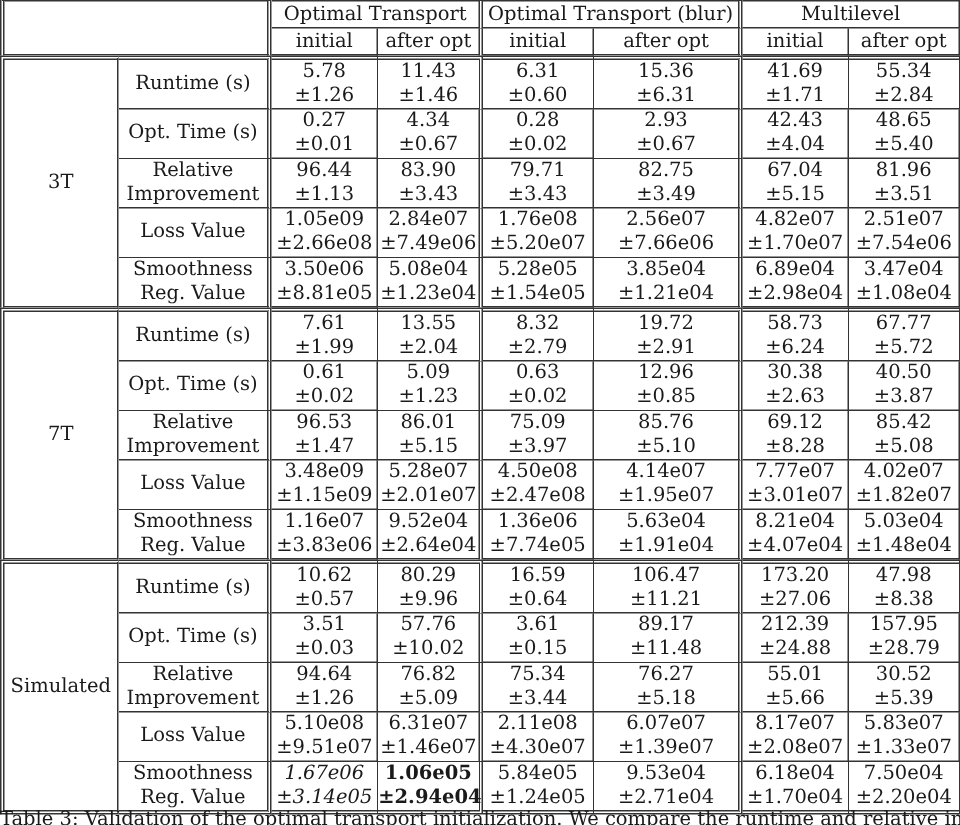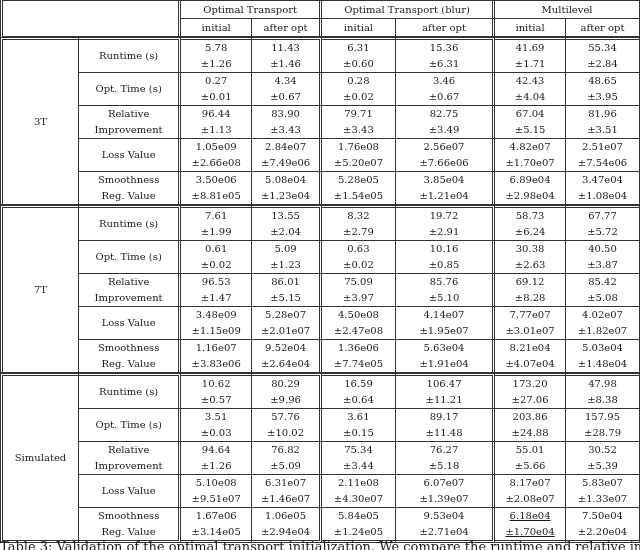--- a/index.html
+++ b/index.html
@@ -1,19 +1,19 @@
 <!DOCTYPE html>
 <html><head>
 <meta charset="utf-8">
 <style>
   html, body { margin: 0; padding: 0; background: #ffffff; }
   body { width: 640px; height: 550px; overflow: hidden; position: relative;
          font-family: "DejaVu Serif", "Liberation Serif", serif; color: #1a1a1a; }
   .tbl { position: absolute; left: 0; top: 0; width: 640px; border-collapse: separate;
-         border-spacing: 0; font-size: 10px; line-height: 16px; table-layout: fixed; }
+         border-spacing: 0; font-size: 13px; line-height: 16px; table-layout: fixed; }
   .tbl td, .tbl th { text-align: center; vertical-align: middle; padding: 0; font-weight: normal;
          border-right: 1px solid #333; border-bottom: 1px solid #333; }
   .tbl th { height: 17px; }
   .tbl td.val { height: 32px; }
   .tbl td.val div, .tbl td.metric div { height: 16px; }
   .c0 { width: 78px; } .c1 { width: 101px; }
   .c2 { width: 70px; } .c3 { width: 69px; } .c4 { width: 73px; }
   .c5 { width: 98px; } .c6 { width: 70px; } .c7 { width: 73px; }
   .dr { border-right: 3px double #333 !important; }
   .dtop { border-top: 3px double #333 !important; }
@@ -93,30 +93,30 @@
         </td>
         <td class="val  dr">
           <div>4.34</div>
           <div>±0.67</div>
         </td>
         <td class="val ">
           <div>0.28</div>
           <div>±0.02</div>
         </td>
         <td class="val  dr">
-          <div>3.46</div>
+          <div>2.93</div>
           <div>±0.67</div>
         </td>
         <td class="val ">
           <div>42.43</div>
           <div>±4.04</div>
         </td>
         <td class="val ">
           <div>48.65</div>
-          <div>±3.95</div>
+          <div>±5.40</div>
         </td>
       </tr>
       <tr>
         <td class="metric dr ">
           <div>Relative</div>
           <div>Improvement</div>
         </td>
         <td class="val ">
           <div>96.44</div>
           <div>±1.13</div>
@@ -241,21 +241,21 @@
         </td>
         <td class="val  dr">
           <div>5.09</div>
           <div>±1.23</div>
         </td>
         <td class="val ">
           <div>0.63</div>
           <div>±0.02</div>
         </td>
         <td class="val  dr">
-          <div>10.16</div>
+          <div>12.96</div>
           <div>±0.85</div>
         </td>
         <td class="val ">
           <div>30.38</div>
           <div>±2.63</div>
         </td>
         <td class="val ">
           <div>40.50</div>
           <div>±3.87</div>
         </td>
@@ -393,21 +393,21 @@
         </td>
         <td class="val ">
           <div>3.61</div>
           <div>±0.15</div>
         </td>
         <td class="val  dr">
           <div>89.17</div>
           <div>±11.48</div>
         </td>
         <td class="val ">
-          <div>203.86</div>
+          <div>212.39</div>
           <div>±24.88</div>
         </td>
         <td class="val ">
           <div>157.95</div>
           <div>±28.79</div>
         </td>
       </tr>
       <tr>
         <td class="metric dr ">
           <div>Relative</div>
@@ -465,37 +465,37 @@
         <td class="val ">
           <div>5.83e07</div>
           <div>±1.33e07</div>
         </td>
       </tr>
       <tr>
         <td class="metric dr " style="border-bottom: 3px double rgb(51, 51, 51);">
           <div>Smoothness</div>
           <div>Reg. Value</div>
         </td>
-        <td class="val " style="border-bottom: 3px double rgb(51, 51, 51);">
+        <td class="val " style="border-bottom: 3px double rgb(51, 51, 51); font-style: italic;">
           <div>1.67e06</div>
           <div>±3.14e05</div>
         </td>
-        <td class="val  dr" style="border-bottom: 3px double rgb(51, 51, 51);">
+        <td class="val  dr" style="border-bottom: 3px double rgb(51, 51, 51); font-weight: bold;">
           <div>1.06e05</div>
           <div>±2.94e04</div>
         </td>
         <td class="val " style="border-bottom: 3px double rgb(51, 51, 51);">
           <div>5.84e05</div>
           <div>±1.24e05</div>
         </td>
         <td class="val  dr" style="border-bottom: 3px double rgb(51, 51, 51);">
           <div>9.53e04</div>
           <div>±2.71e04</div>
         </td>
-        <td class="val " style="border-bottom: 3px double rgb(51, 51, 51); text-decoration: underline;">
+        <td class="val " style="border-bottom: 3px double rgb(51, 51, 51);">
           <div>6.18e04</div>
           <div>±1.70e04</div>
         </td>
         <td class="val " style="border-bottom: 3px double rgb(51, 51, 51);">
           <div>7.50e04</div>
           <div>±2.20e04</div>
         </td>
       </tr>
     </tbody>
 </table>

